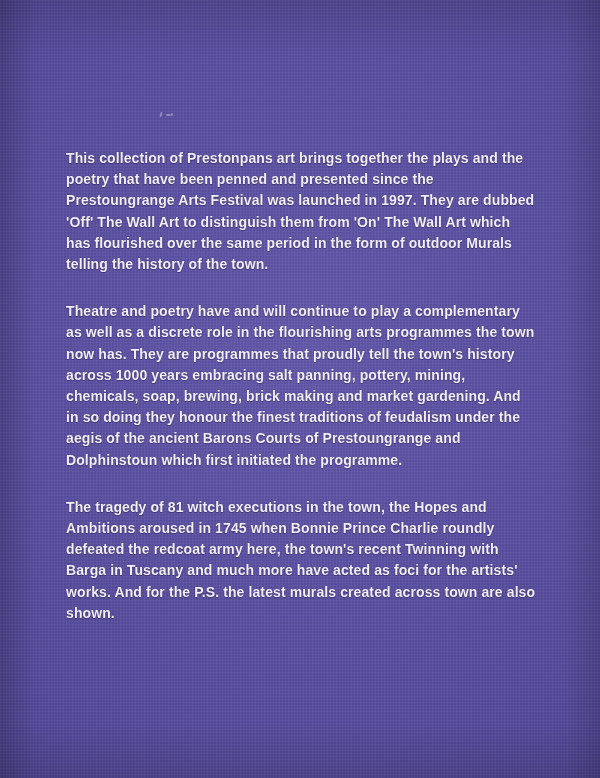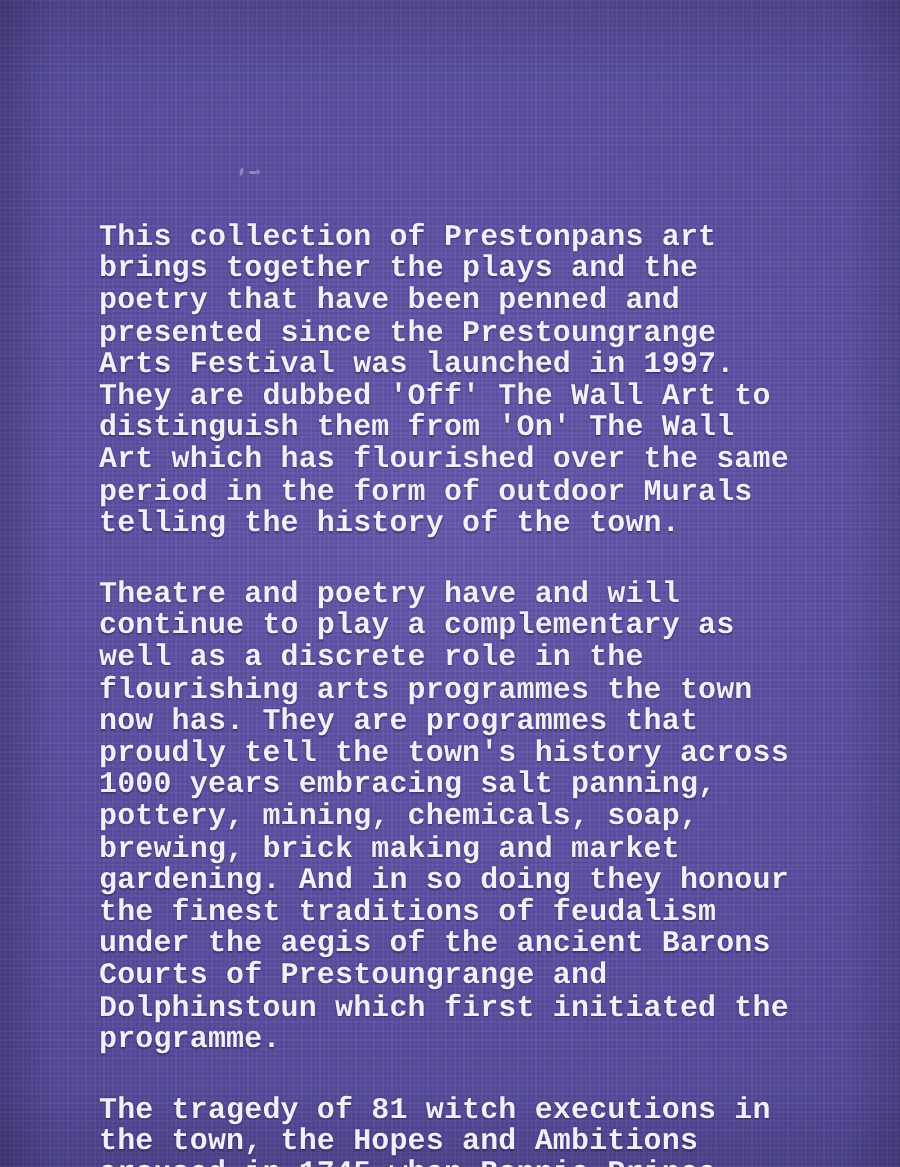--- a/index.html
+++ b/index.html
@@ -58,22 +58,22 @@
     position: absolute;
     left: 66px;
     top: 148px;
     width: 470px;
     z-index: 2;
   }
 
   .para {
     margin: 0 0 26px 0;
     color: #f2eff9;
-    font-family: Liberation Mono, monospace;
-    font-size: 20px;
+    font-family: Liberation Sans, sans-serif;
+    font-size: 14px;
     font-weight: bold;
     line-height: 21.2px;
     letter-spacing: 0.1px;
     text-shadow: 0 0 1px rgba(20,10,60,0.55), 0 1px 1px rgba(20,10,60,0.35);
   }
   .para:last-child { margin-bottom: 14px; }
 </style>
 </head>
 <body>
 

